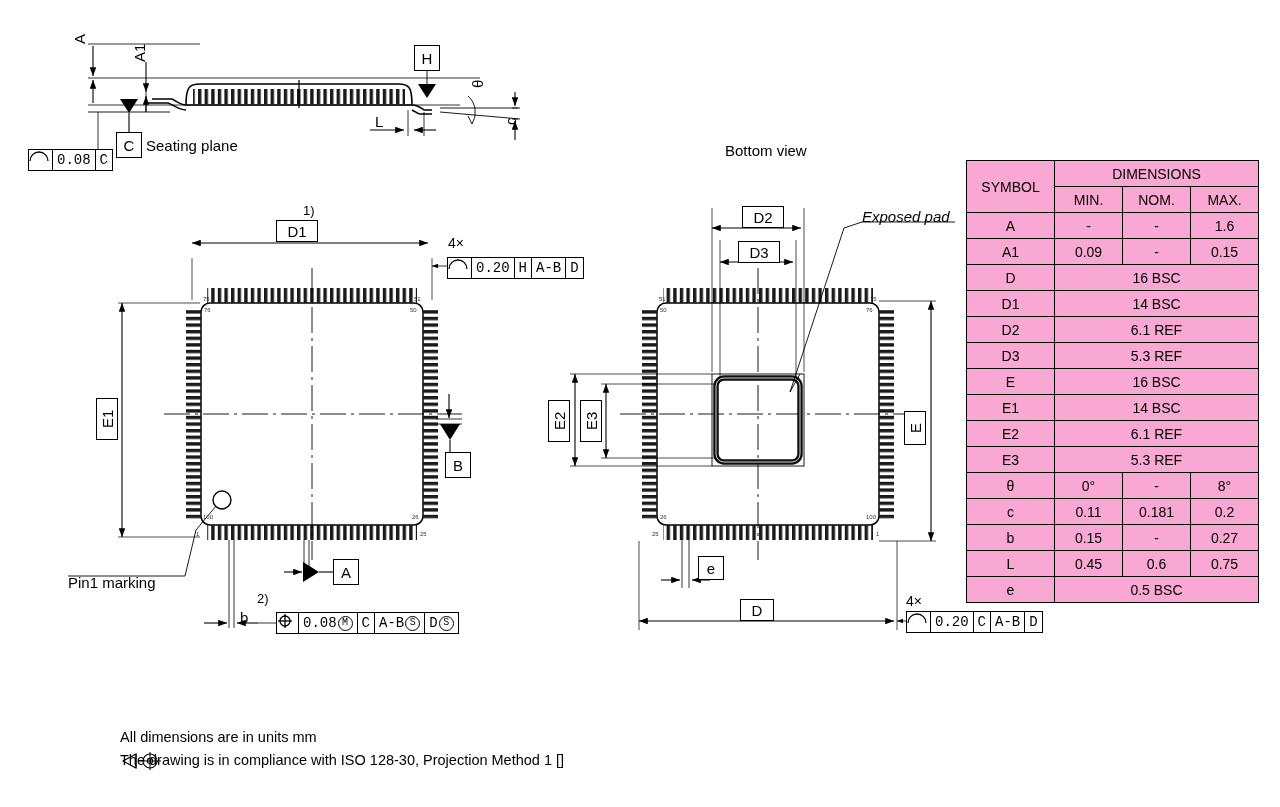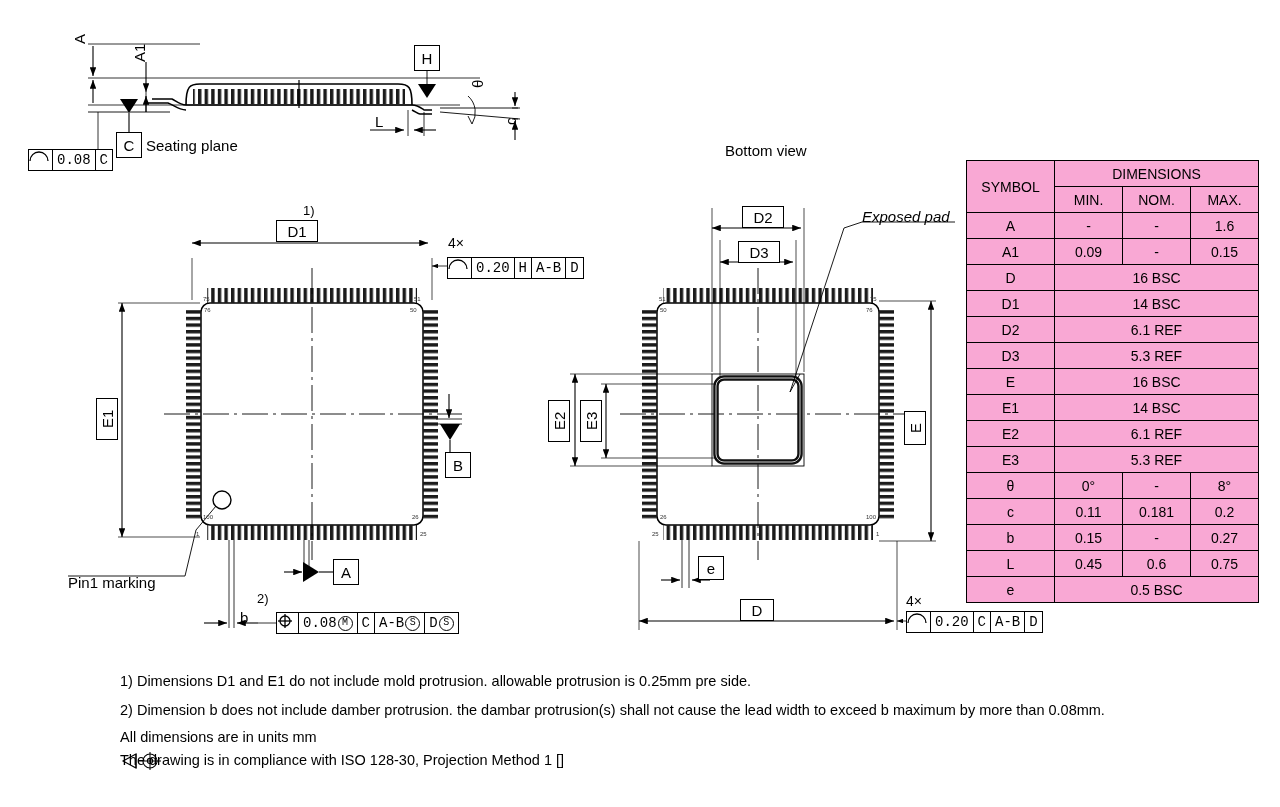--- a/index.html
+++ b/index.html
@@ -421,22 +421,20 @@
           <td class="c-val">0.6</td>
           <td class="c-val">0.75</td>
         </tr>
         <tr>
           <td class="c-sym">e</td>
           <td colspan="3">0.5 BSC</td>
         </tr>
       </tbody>
   </table>
 
-  <div class="note" style="left:120px;top:673px;">1) Dimensions D1 and E1 do not include mold protrusion. allowable protrusion is 0.25mm pre side.</div>
-  <div class="note" style="left:120px;top:702px;">2) Dimension b does not include damber protrusion. the dambar protrusion(s) shall not cause the lead width to exceed b maximum by more than 0.08mm.</div>
   <div class="note" style="left:120px;top:729px;">All dimensions are in units mm</div>
   <div class="note" style="left:120px;top:752px;">
     <span>The drawing is in compliance with ISO 128-30, Projection Method 1 [</span><span style="display:inline-block;vertical-align:-4px;">
       <svg width="44" height="18" viewBox="0 0 44 18">
         <path d="M16 2 L3 9 L16 16 Z" fill="none" stroke="#000" stroke-width="1.1"></path>
         <line x1="16" y1="2" x2="16" y2="16" stroke="#000" stroke-width="1.1"></line>
         <circle cx="30" cy="9" r="7" fill="none" stroke="#000" stroke-width="1.1"></circle>
         <circle cx="30" cy="9" r="2.6" fill="none" stroke="#000" stroke-width="1.1"></circle>
         <line x1="19" y1="9" x2="41" y2="9" stroke="#000" stroke-width="1"></line>
         <line x1="30" y1="0" x2="30" y2="18" stroke="#000" stroke-width="1"></line>

